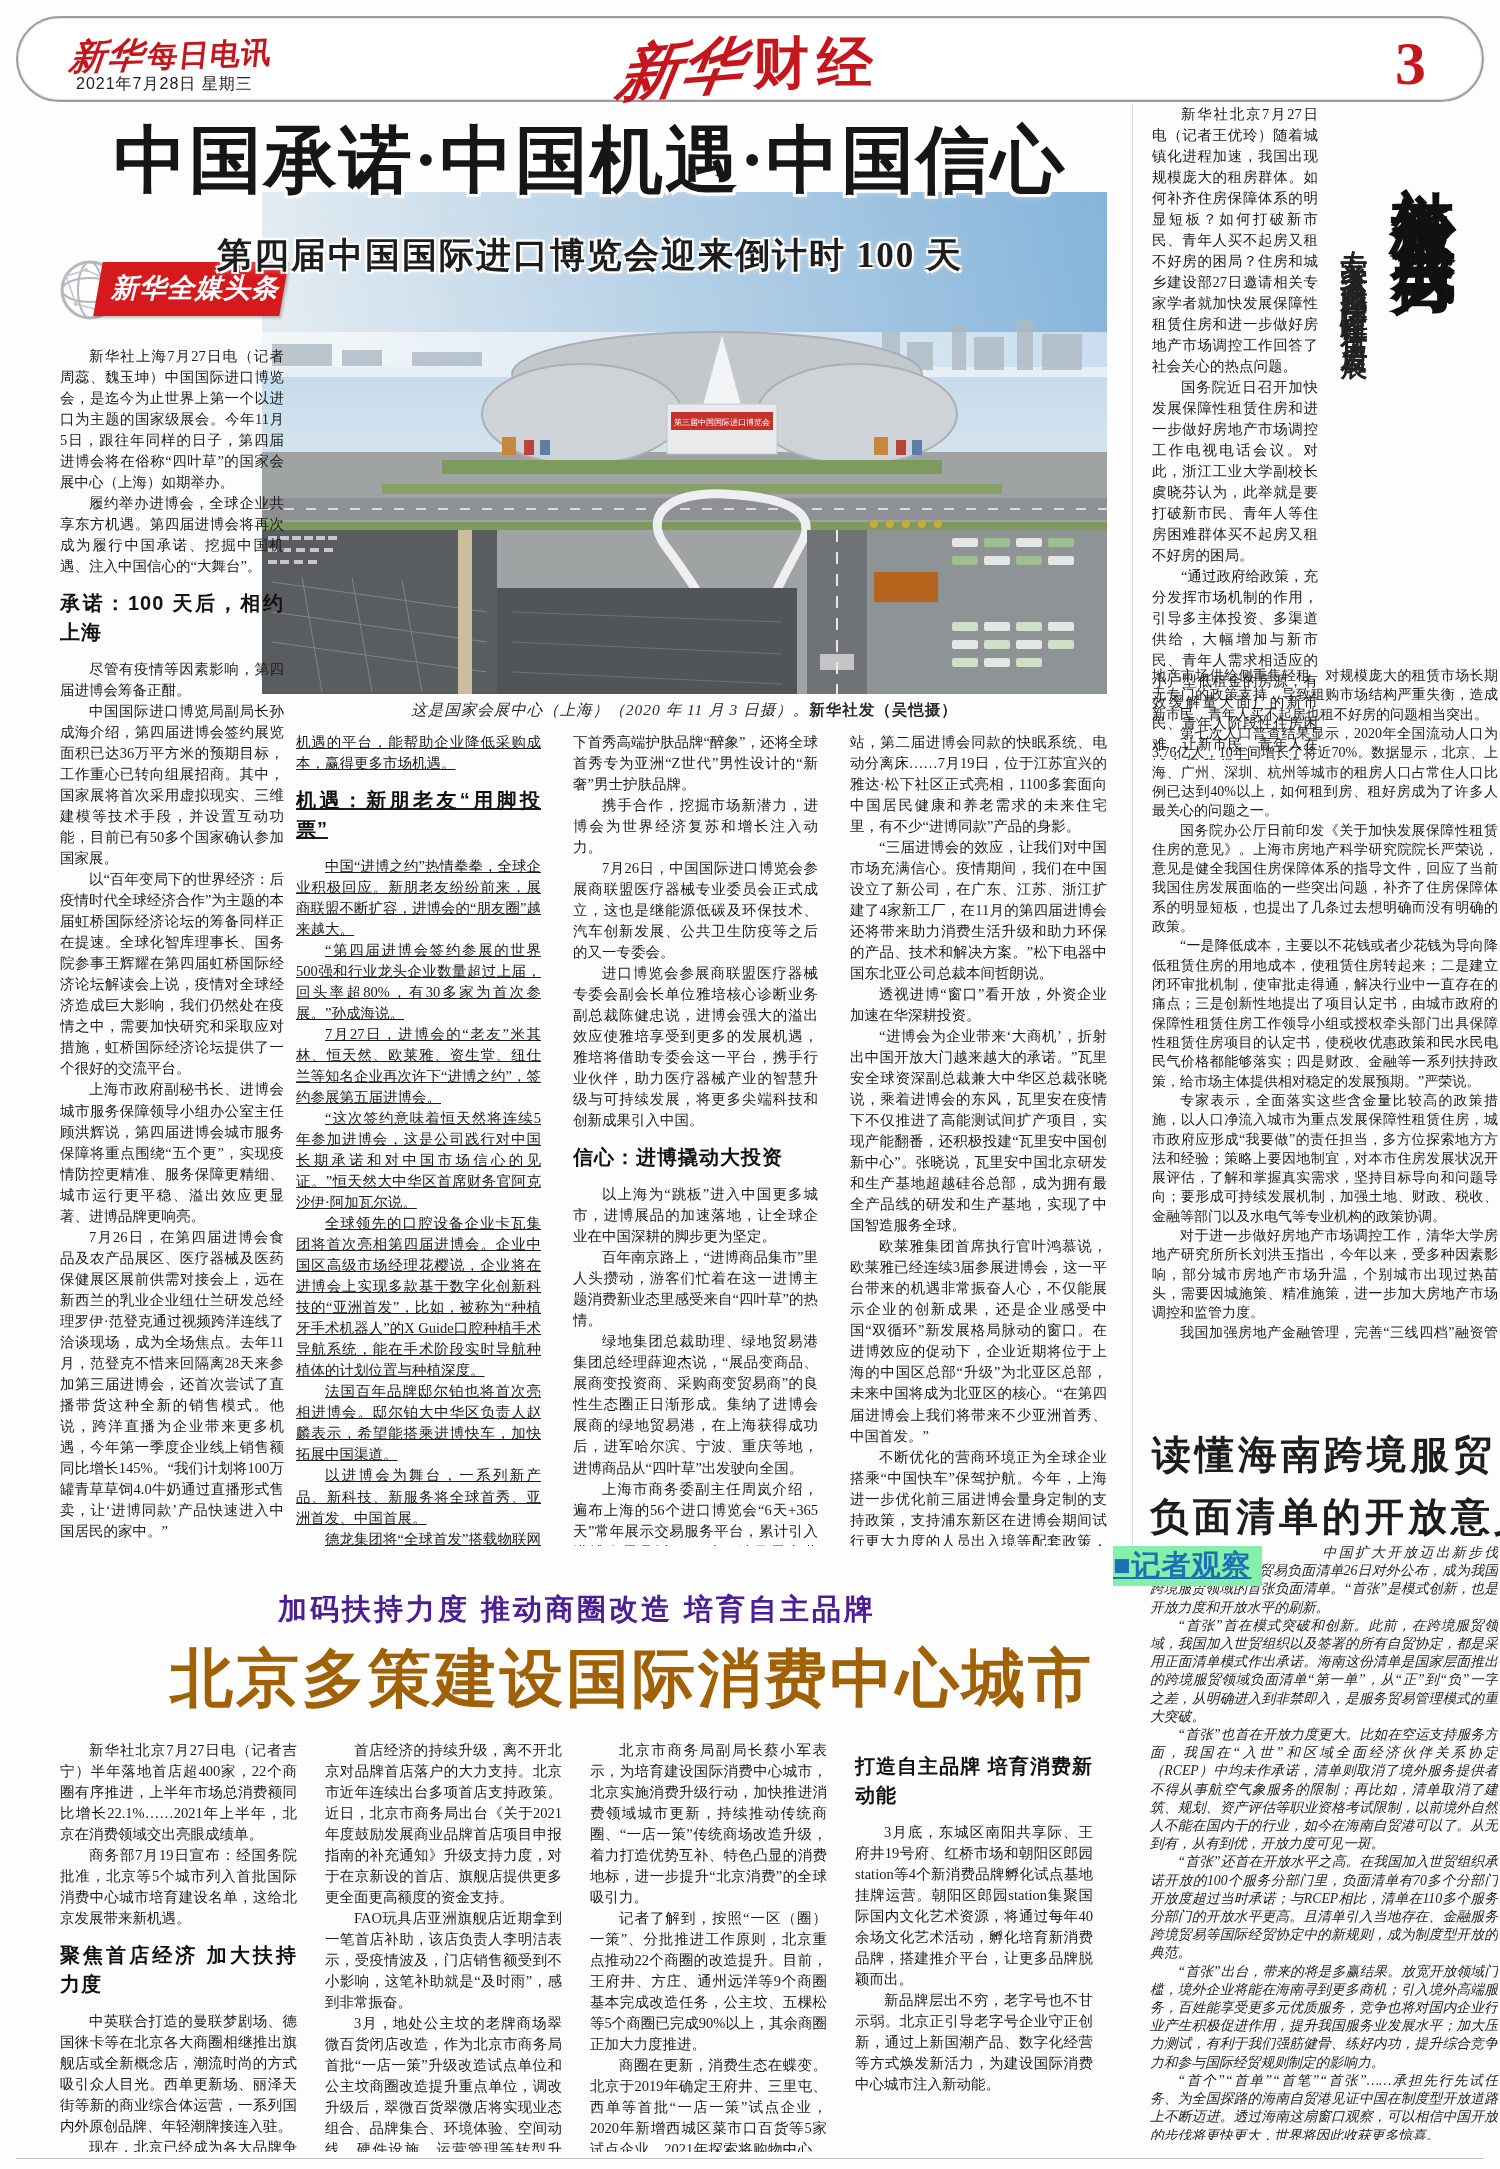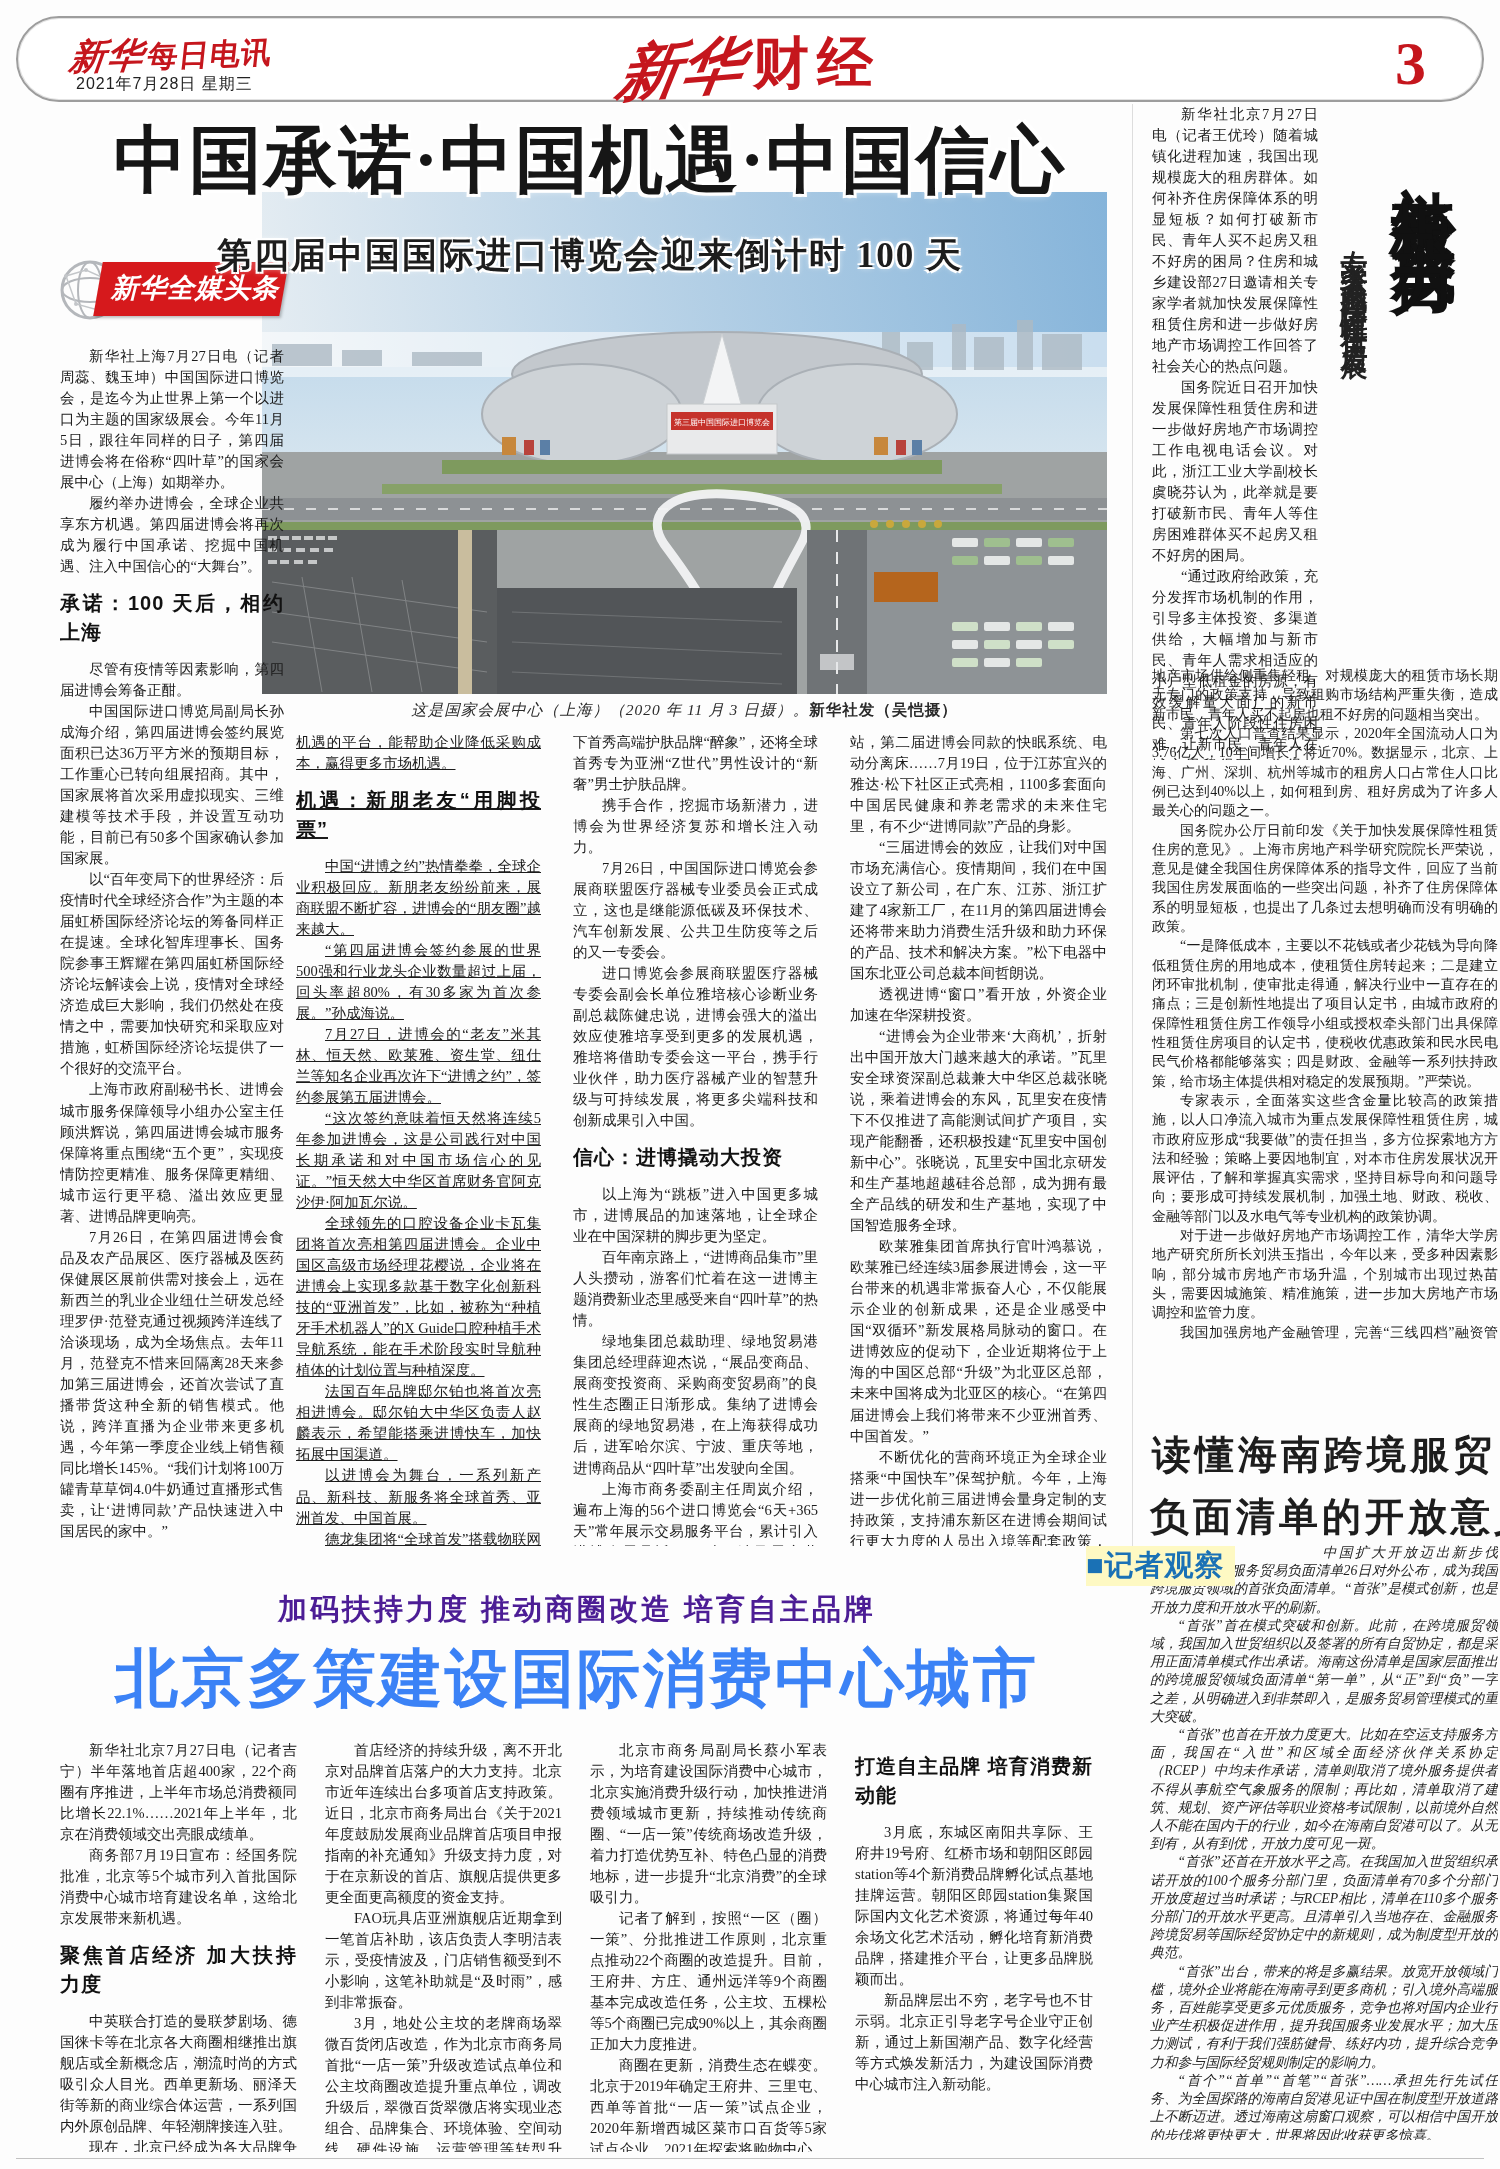--- a/index.html
+++ b/index.html
@@ -49,30 +49,30 @@
   .vrule{position:absolute;left:1132px;top:104px;width:1px;height:1446px;background:#ddd;}
   .hz-colA{left:1152px;top:104px;width:166px;height:656px;}
   .hz-kicker{position:absolute;left:1336px;top:228px;height:490px;writing-mode:vertical-rl;
       font-size:27px;letter-spacing:7px;font-weight:600;color:#222;}
   .hz-headline{position:absolute;left:1378px;top:132px;height:580px;writing-mode:vertical-rl;
       font-size:66px;font-weight:900;letter-spacing:6px;color:#111;}
   .hz-wide{left:1152px;top:666px;width:346px;height:676px;font-size:14px;line-height:1.38;}
   
   .hn-head{position:absolute;left:1150px;top:1424px;width:348px;text-align:center;font-size:39px;
       font-weight:700;color:#1d1d1d;line-height:62px;letter-spacing:4px;white-space:nowrap;}
-  .ob-label{position:absolute;left:1086px;top:1546px;font-family:"Liberation Sans",sans-serif;
-      font-size:29px;font-weight:900;color:#1a71b5;letter-spacing:1px;z-index:3;background:#fef9c3;padding-right:10px;}
+  .ob-label{position:absolute;left:1113px;top:1546px;font-family:"Liberation Sans",sans-serif;
+      font-size:29px;font-weight:900;color:#1a71b5;letter-spacing:1px;z-index:3;background:#86efac;padding-right:10px;text-decoration:underline;}
   .ob-col{left:1150px;top:1544px;width:348px;height:596px;font-size:13.8px;line-height:1.32;
       font-style:italic;color:#222;}
   .ob-col .para:first-child{text-indent:12.5em;}
   
   .bj-kicker{position:absolute;left:60px;top:1590px;width:1034px;text-align:center;
       font-family:"Liberation Sans",sans-serif;font-size:29px;font-weight:700;letter-spacing:3px;color:#4c1d95;}
-  .bj-headline{position:absolute;left:60px;top:1636px;width:1034px;text-align:center;
-      font-size:63px;font-weight:900;letter-spacing:3px;color:#3b82f6;white-space:nowrap;}
+  .bj-headline{position:absolute;left:60px;top:1636px;width:1034px;text-align:right;
+      font-size:63px;font-weight:900;letter-spacing:3px;color:#a16207;white-space:nowrap;}
   .bj-c1{left:60px;top:1740px;width:237px;height:412px;}
   .bj-c2{left:325px;top:1740px;width:237px;height:412px;}
   .bj-c3{left:590px;top:1740px;width:237px;height:412px;}
   .bj-c4{left:855px;top:1740px;width:238px;height:412px;}
   .footline{position:absolute;left:16px;top:2158px;width:1468px;height:1px;background:#c2c2c2;}
 </style>
 </head>
 <body>
 
 <div id="page">

